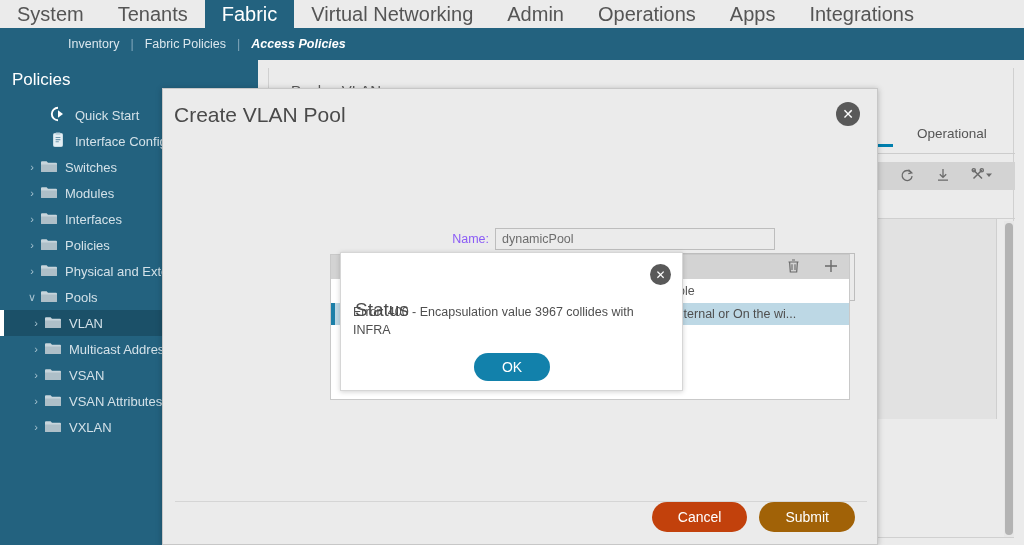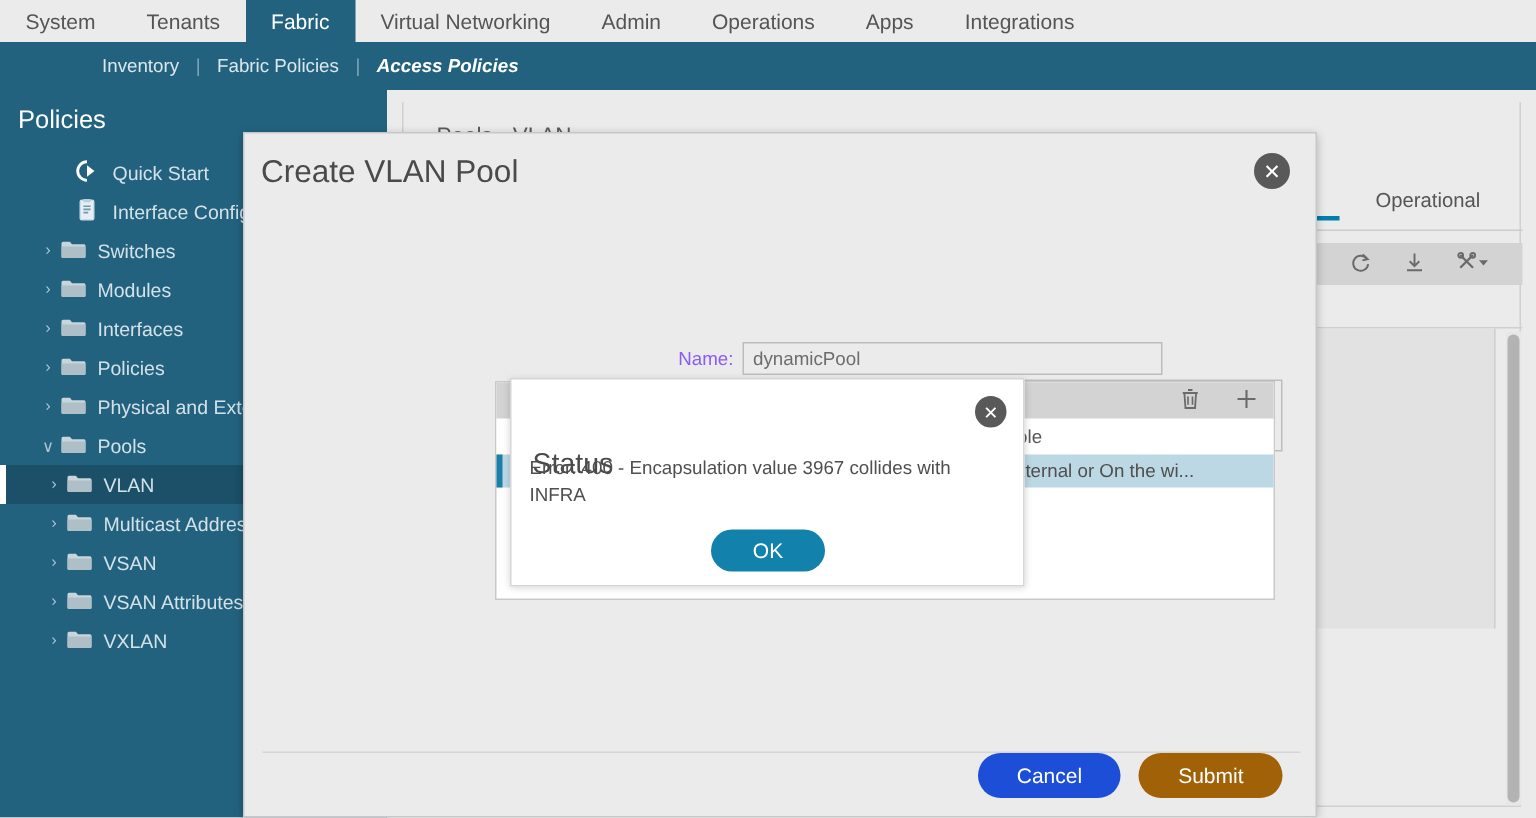--- a/index.html
+++ b/index.html
@@ -11,21 +11,21 @@
   }
   #app { position: relative; width: 1024px; height: 545px; }
 
   
   .topnav {
     position: absolute; left: 0; top: 0; width: 1024px; height: 28px;
     background: #ebebeb; display: flex; align-items: stretch;
   }
   .topnav-item {
     display: flex; align-items: center; padding: 0 17px;
-    font-size: 14px; color: #555; white-space: nowrap;
+    font-size: 20px; color: #555; white-space: nowrap;
   }
   .topnav-item.active { background: #23627f; color: #ffffff; }
 
   .subnav {
     position: absolute; left: 0; top: 28px; width: 1024px; height: 32px;
     background: #23627f; display: flex; align-items: center;
     padding-left: 68px; color: #dbe7ee; font-size: 12.5px;
   }
   .subnav-item { white-space: nowrap; text-align: right; }
   .subnav-item.active { color: #ffffff; font-weight: bold; font-style: italic; }
@@ -187,21 +187,21 @@
     background: #d5d5d5;
   }
   .footer-btns {
     position: absolute; right: 22px; bottom: 12px; display: flex; gap: 12px;
   }
   .btn {
     border: none; border-radius: 16px; height: 30px; padding: 0 26px;
     font-family: "Liberation Sans", sans-serif; font-size: 14px;
     color: #ffffff; cursor: pointer; white-space: nowrap;
   }
-  .btn-cancel { background: #1d4ed8; }
+  .btn-cancel { background: #c2410c; }
   .btn-submit { background: #a16207; }
 
   
   .status-dlg {
     position: absolute; left: 340px; top: 252px; width: 343px; height: 139px;
     background: #ffffff; border: 1px solid #d6d6d6;
     box-shadow: 0 1px 5px rgba(0,0,0,0.18);
   }
   .status-title {
     position: absolute; left: 14px; top: 10px;

